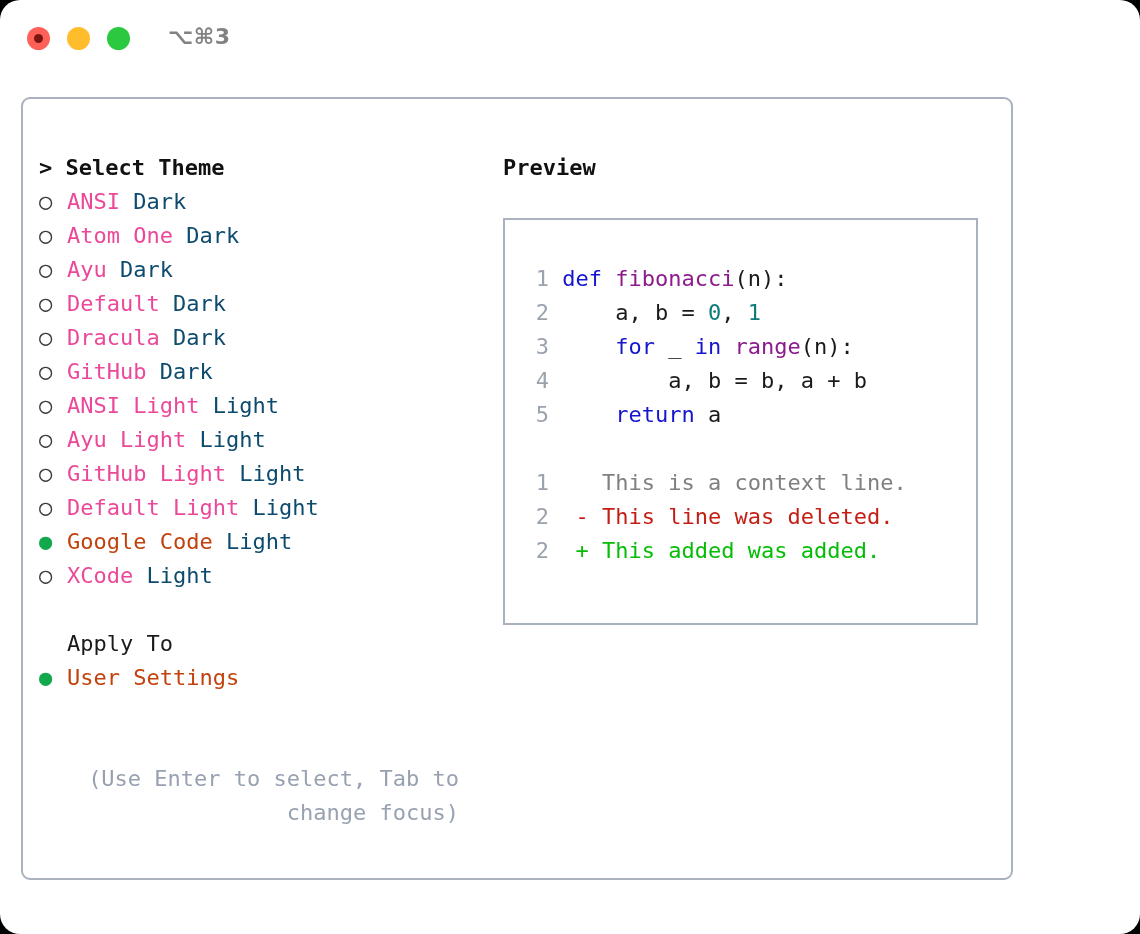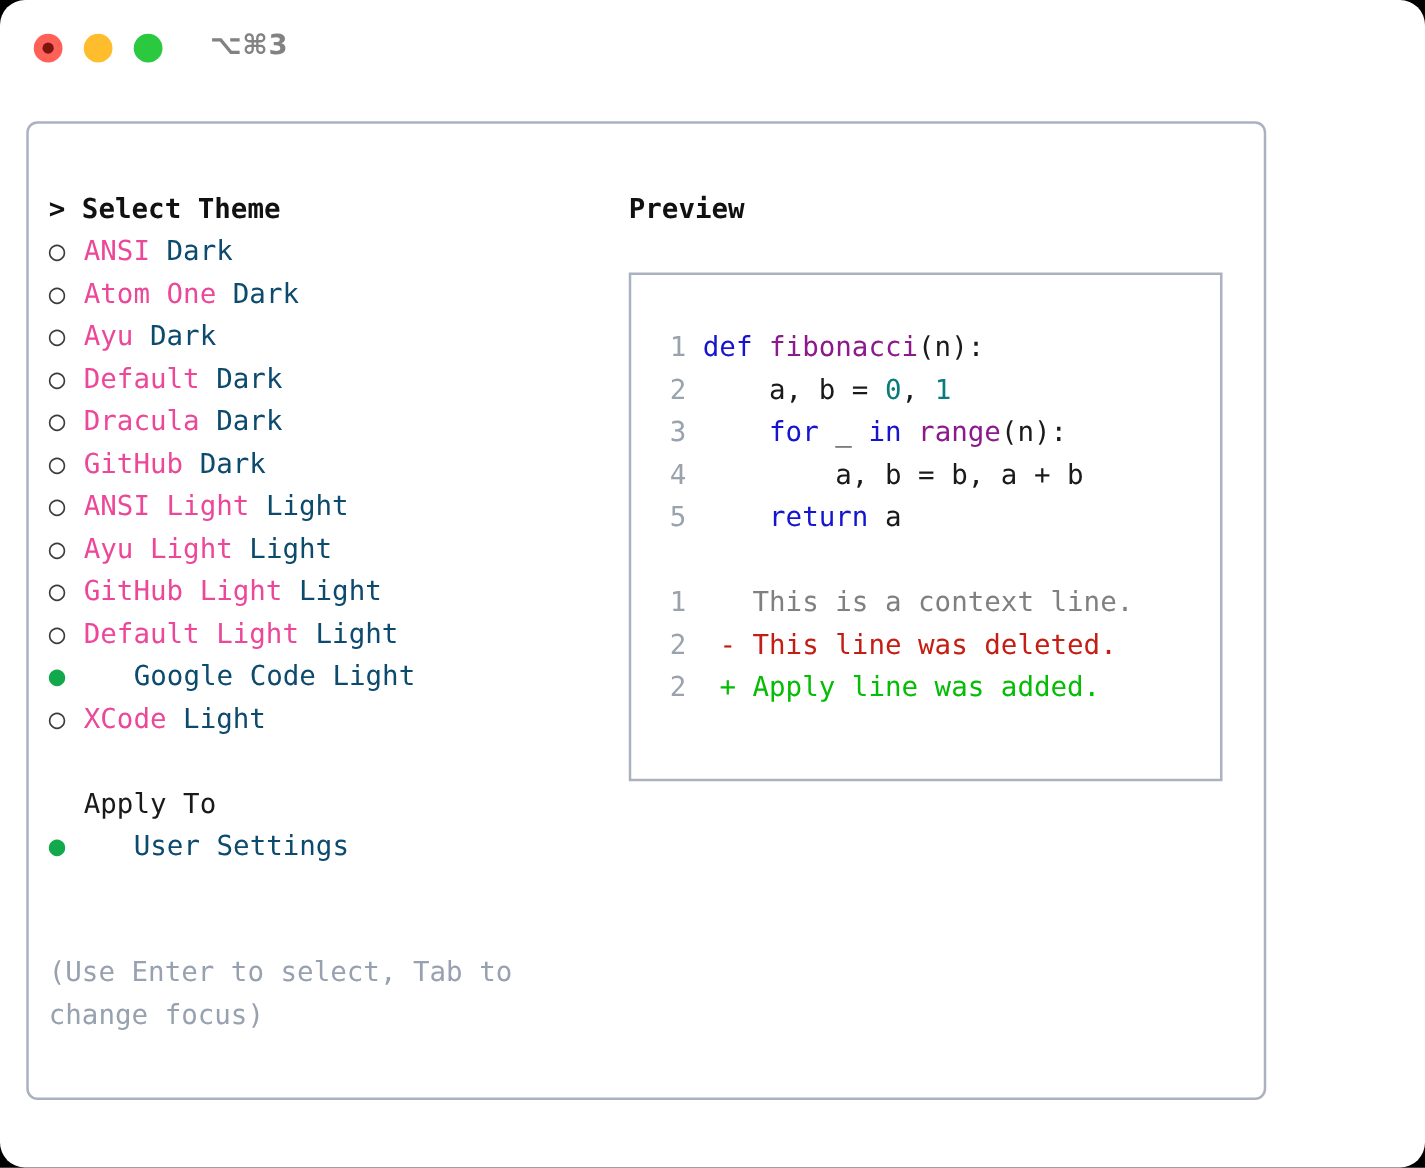--- a/index.html
+++ b/index.html
@@ -104,36 +104,37 @@
     white-space: pre;
     color: #1a1a1a;
   }
   .bullet {
     display: inline-block;
     width: 28px;
     color: #3c3c3c;
   }
   .bullet.on { color: #12a84c; }
   .opt-label { color: #ec4899; }
-  .opt-label.sel { color: #0c4a6e; margin-left: 40px; }
+  .opt-label.sel { color: #c2410c; }
   .opt-kind {
     color: #0c4a6e;
   }
 
   .spacer-sm { height: 34px; }
 
   #hint {
     position: absolute;
     left: 16px;
     top: 663px;
     width: 420px;
     font-size: 22px;
     line-height: 34px;
     color: #98a1b0;
     white-space: pre-wrap;
+    text-align: right;
   }
 
   
   #right-col {
     position: absolute;
     left: 480px;
     top: 52px;
     width: 490px;
   }
   #preview-title {
@@ -222,19 +223,19 @@
             <div class="code-line"><span class="ln">1</span> <span class="tok-kw">def </span><span class="tok-fn">fibonacci</span><span class="tok-pl">(n):</span></div>
             <div class="code-line"><span class="ln">2</span> <span class="tok-pl">    a, b = </span><span class="tok-num">0</span><span class="tok-pl">, </span><span class="tok-num">1</span></div>
             <div class="code-line"><span class="ln">3</span> <span class="tok-pl">    </span><span class="tok-kw">for</span><span class="tok-pl"> _ </span><span class="tok-kw">in</span><span class="tok-pl"> </span><span class="tok-fn">range</span><span class="tok-pl">(n):</span></div>
             <div class="code-line"><span class="ln">4</span> <span class="tok-pl">        a, b = b, a + b</span></div>
             <div class="code-line"><span class="ln">5</span> <span class="tok-pl">    </span><span class="tok-kw">return</span><span class="tok-pl"> a</span></div>
           </div>
         <div class="code-gap"></div>
         <div id="diff-block">
             <div class="code-line"><span class="ln">1</span>  <span class="tok-ctx"> </span><span class="tok-ctx"> This is a context line.</span></div>
             <div class="code-line"><span class="ln">2</span>  <span class="tok-del">-</span><span class="tok-del"> This line was deleted.</span></div>
-            <div class="code-line"><span class="ln">2</span>  <span class="tok-add">+</span><span class="tok-add"> Apply line was added.</span></div>
+            <div class="code-line"><span class="ln">2</span>  <span class="tok-add">+</span><span class="tok-add"> This added was added.</span></div>
           </div>
       </div>
     </div>
 
   </div>
 </div>
 
 </body></html>

